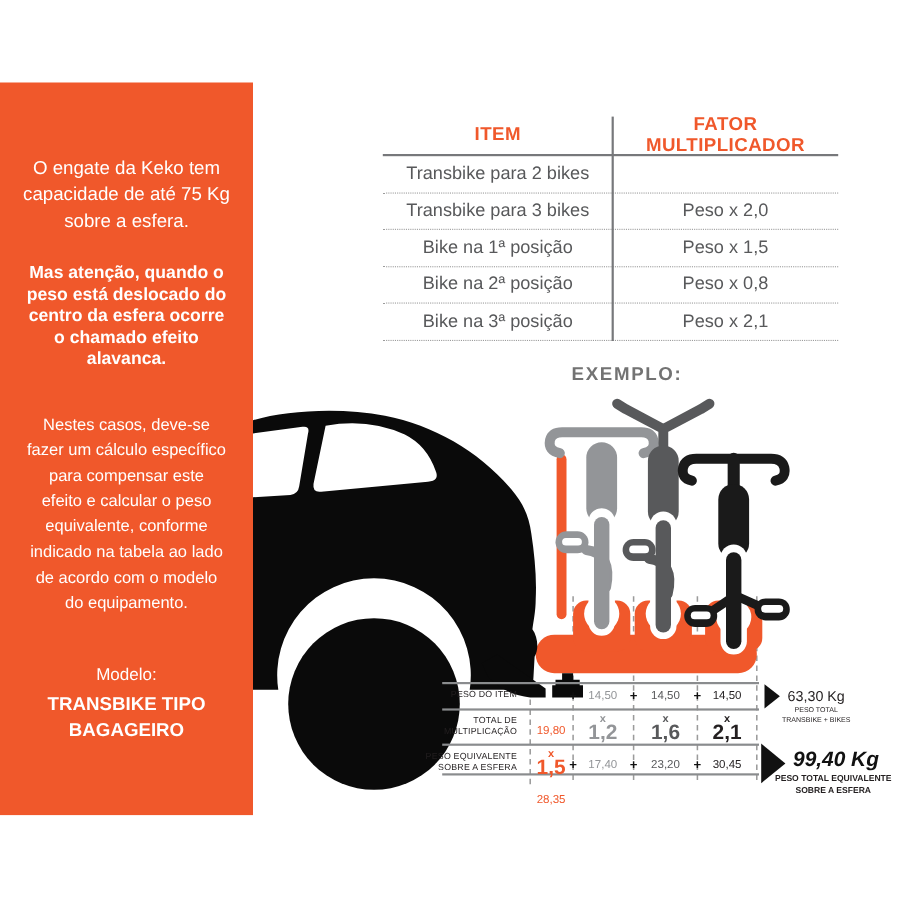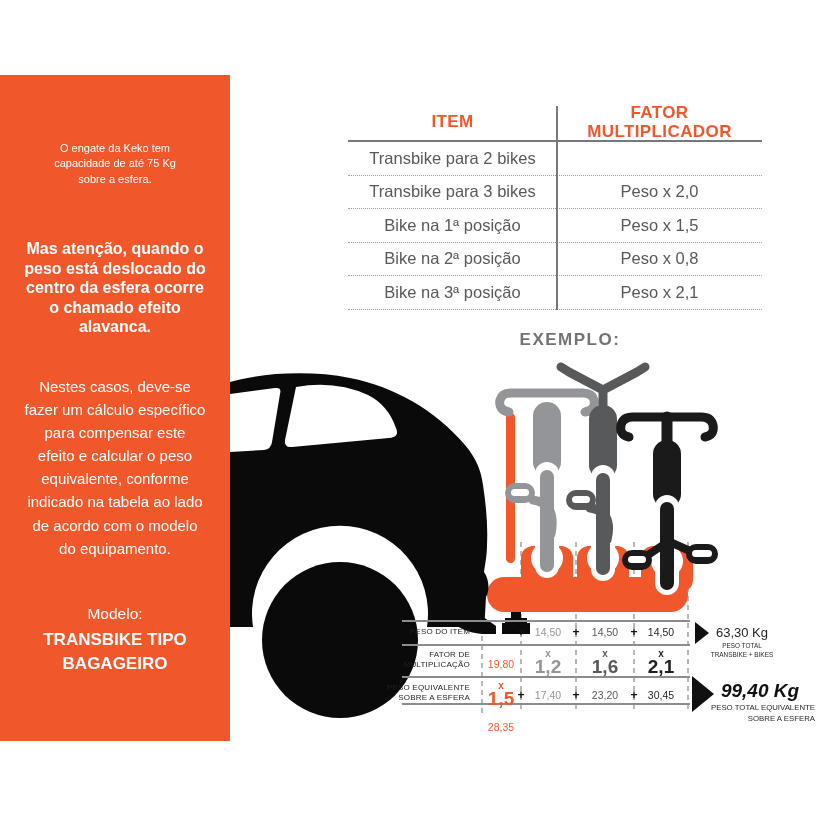--- a/index.html
+++ b/index.html
@@ -3,21 +3,21 @@
 <meta charset="utf-8">
 <style>
   html,body{margin:0;padding:0;background:#fff;}
   .canvas{position:relative;width:820px;height:820px;background:#fff;overflow:hidden;
           font-family:"Liberation Sans",sans-serif;}
   .pre{white-space:pre-line;}
 
   
   .sidebar{position:absolute;left:0;top:75px;width:230px;height:666px;background:#F0582B;color:#fff;}
   .sidebar p{margin:0;position:absolute;left:8px;right:8px;text-align:center;}
-  .sb-p1{top:66px;font-size:11px;line-height:1.4;}
+  .sb-p1{top:66px;font-size:17px;line-height:1.4;}
   .sb-p2{top:164px;font-size:16px;font-weight:bold;line-height:1.22;}
   .sb-p3{top:300px;font-size:15px;line-height:1.54;}
   .sb-model-label{top:530px;font-size:15.5px;}
   .sb-model-name{top:553px;font-size:17px;font-weight:bold;line-height:1.42;}
 
   
   .ft{position:absolute;left:348px;top:104px;width:414px;}
   .ft-header{display:flex;height:36px;border-bottom:2px solid #77787B;}
   .ft-hcell{display:flex;align-items:center;justify-content:center;text-align:center;
             color:#F0582B;font-weight:bold;font-size:17px;line-height:1.12;letter-spacing:.4px;}
@@ -44,21 +44,21 @@
   .plus{position:absolute;width:12px;text-align:center;font-size:12px;font-weight:bold;color:#111;}
   .xsym{position:absolute;width:46px;text-align:center;font-size:10px;font-weight:bold;}
   .fnum{position:absolute;width:46px;text-align:center;font-size:19px;font-weight:bold;}
   .c-orange{color:#F0582B;margin-top:32px;} .c-gray{color:#939598;} .c-dgray{color:#58595B;} .c-black{color:#231F20;}
   .arrow{position:absolute;width:0;height:0;}
   .arrow.a1{left:695px;top:622px;border-top:11px solid transparent;border-bottom:11px solid transparent;border-left:14px solid #111;}
   .arrow.a2{left:692px;top:676px;border-top:18px solid transparent;border-bottom:18px solid transparent;border-left:22px solid #111;}
   .tot1{position:absolute;left:703px;top:625px;width:78px;text-align:center;font-size:13px;color:#231F20;margin:0;}
   .tot1-cap{position:absolute;left:703px;top:641px;width:78px;text-align:center;font-size:6.4px;color:#231F20;line-height:1.45;margin:0;}
   .tot2{position:absolute;left:712px;top:680px;width:96px;text-align:center;font-size:19px;font-weight:bold;color:#111;margin:0;font-style:italic;}
-  .tot2-cap{position:absolute;left:700px;top:703px;width:115px;text-align:right;font-size:7.8px;color:#231F20;line-height:1.4;margin:0;}
+  .tot2-cap{position:absolute;left:700px;top:703px;width:115px;text-align:center;font-size:7.8px;color:#231F20;line-height:1.4;margin:0;font-weight:bold;}
 </style>
 </head>
 <body>
 
 <div class="canvas">
 
   <aside class="sidebar">
     <p class="sb-p1 pre">O engate da Keko tem
 capacidade de até 75 Kg
 sobre a esfera.</p>
@@ -184,21 +184,21 @@
       <path fill="#0A0A0A" d="M 281,262 h 10 v 6 h 6 v 5 h 3 v 11 h -28 v -11 h 3 v -5 h 6 z"></path>
     </g>
   </svg>
 
   <div class="hline ov" style="top:620px"></div>
   <div class="hline ov" style="top:644px"></div>
   <div class="hline ov" style="top:676px"></div>
   <div class="hline ov" style="top:703px"></div>
 
   <div class="calc-label ov" style="top:627px">PESO DO ITEM</div>
-  <div class="calc-label ov pre" style="top:650px">FATOR DE
+  <div class="calc-label ov pre" style="top:650px">TOTAL DE
 MULTIPLICAÇÃO</div>
   <div class="calc-label ov pre" style="top:683px">PESO EQUIVALENTE
 SOBRE A ESFERA</div>
 
   <span class="val ov c-orange" style="left:478px;top:626px">19,80</span>
   <span class="plus ov" style="left:515px;top:625px">+</span>
   <span class="val ov c-gray" style="left:525px;top:626px">14,50</span>
   <span class="plus ov" style="left:570px;top:625px">+</span>
   <span class="val ov c-dgray" style="left:582px;top:626px">14,50</span>
   <span class="plus ov" style="left:628px;top:625px">+</span>

